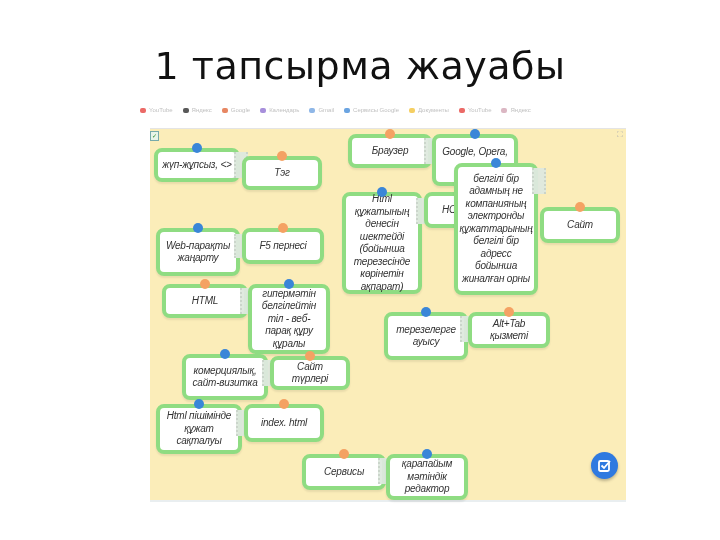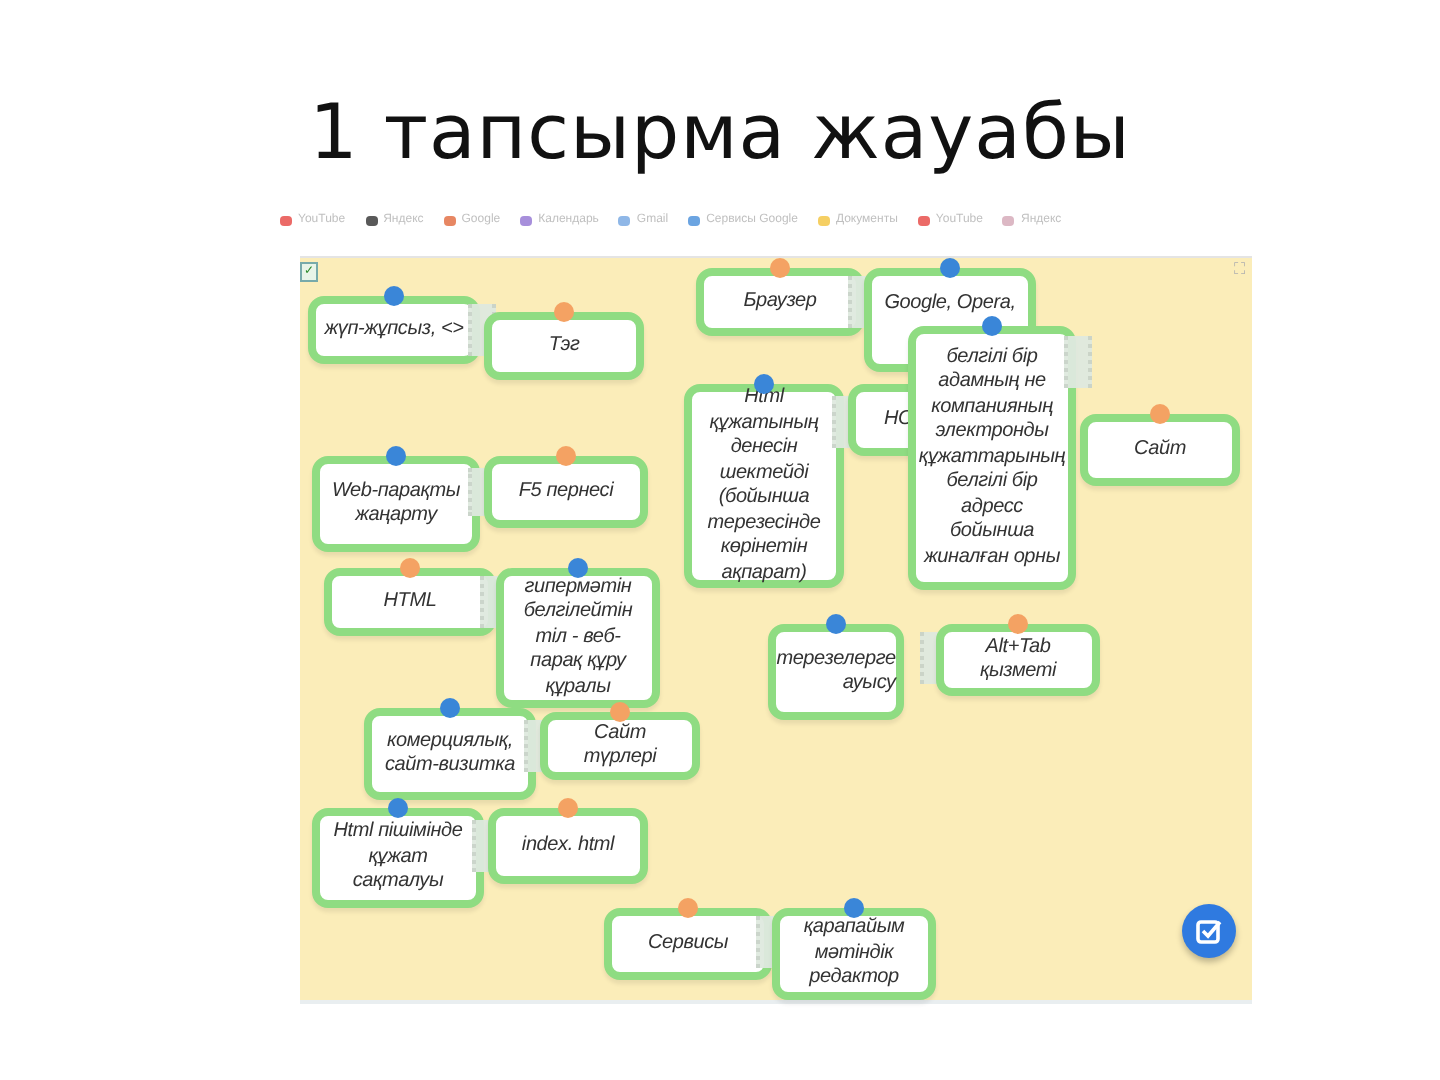--- a/index.html
+++ b/index.html
@@ -165,21 +165,21 @@
 <div class="card" style="left:162px;top:284px;width:86px;height:34px;">
   <span class="pin orange"></span>
   <span class="txt">HTML</span>
 </div>
 <div class="tape" style="left:240px;top:288px;height:26px;"></div>
 <div class="card" style="left:248px;top:284px;width:82px;height:70px;">
   <span class="pin blue"></span>
   <span class="txt">гипермәтін белгілейтін тіл - веб-парақ құру құралы</span>
 </div>
 
-<div class="card" style="left:384px;top:312px;width:68px;height:48px;text-align:right;">
+<div class="card" style="left:384px;top:312px;width:84px;height:48px;">
   <span class="pin blue"></span>
   <span class="txt">терезелерге ауысу</span>
 </div>
 <div class="tape" style="left:460px;top:316px;height:26px;"></div>
 <div class="card" style="left:468px;top:312px;width:82px;height:36px;">
   <span class="pin orange"></span>
   <span class="txt">Alt+Tab қызметі</span>
 </div>
 
 <div class="card" style="left:182px;top:354px;width:86px;height:46px;">

